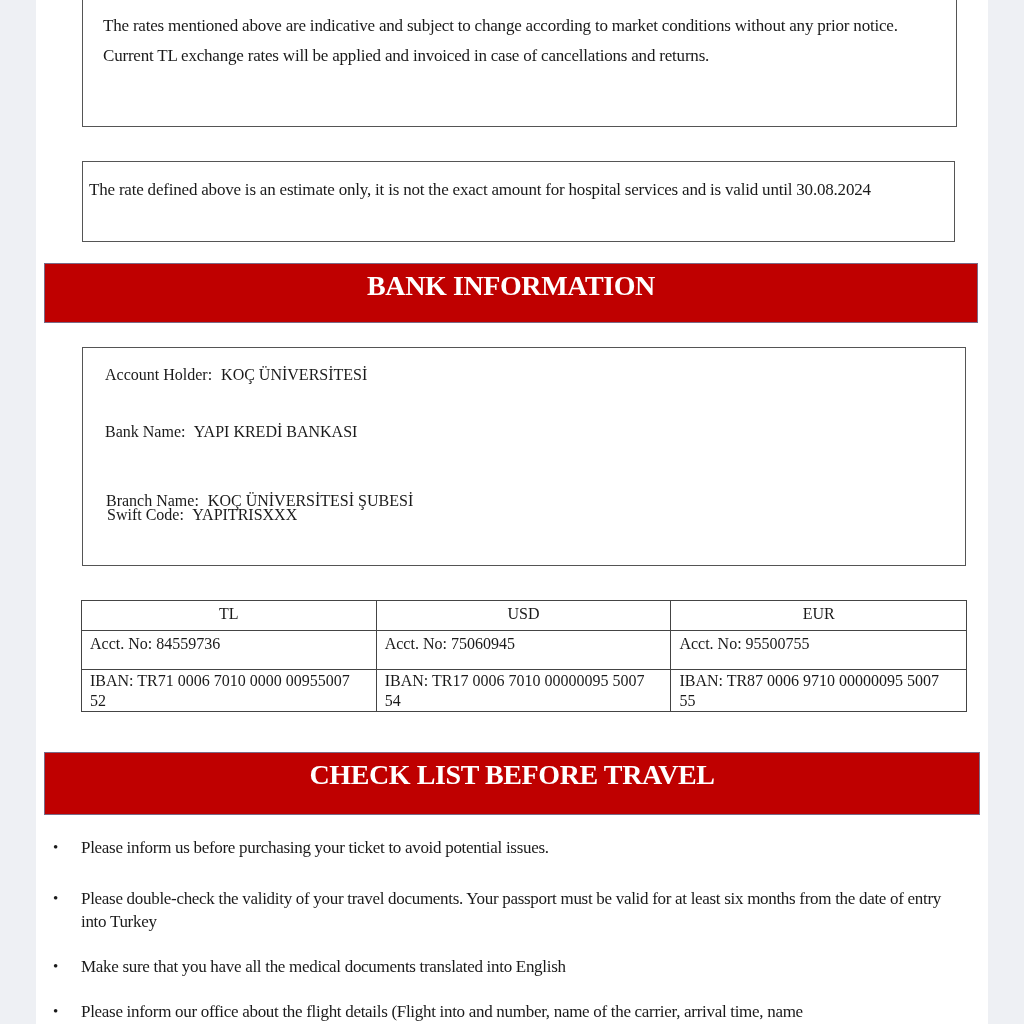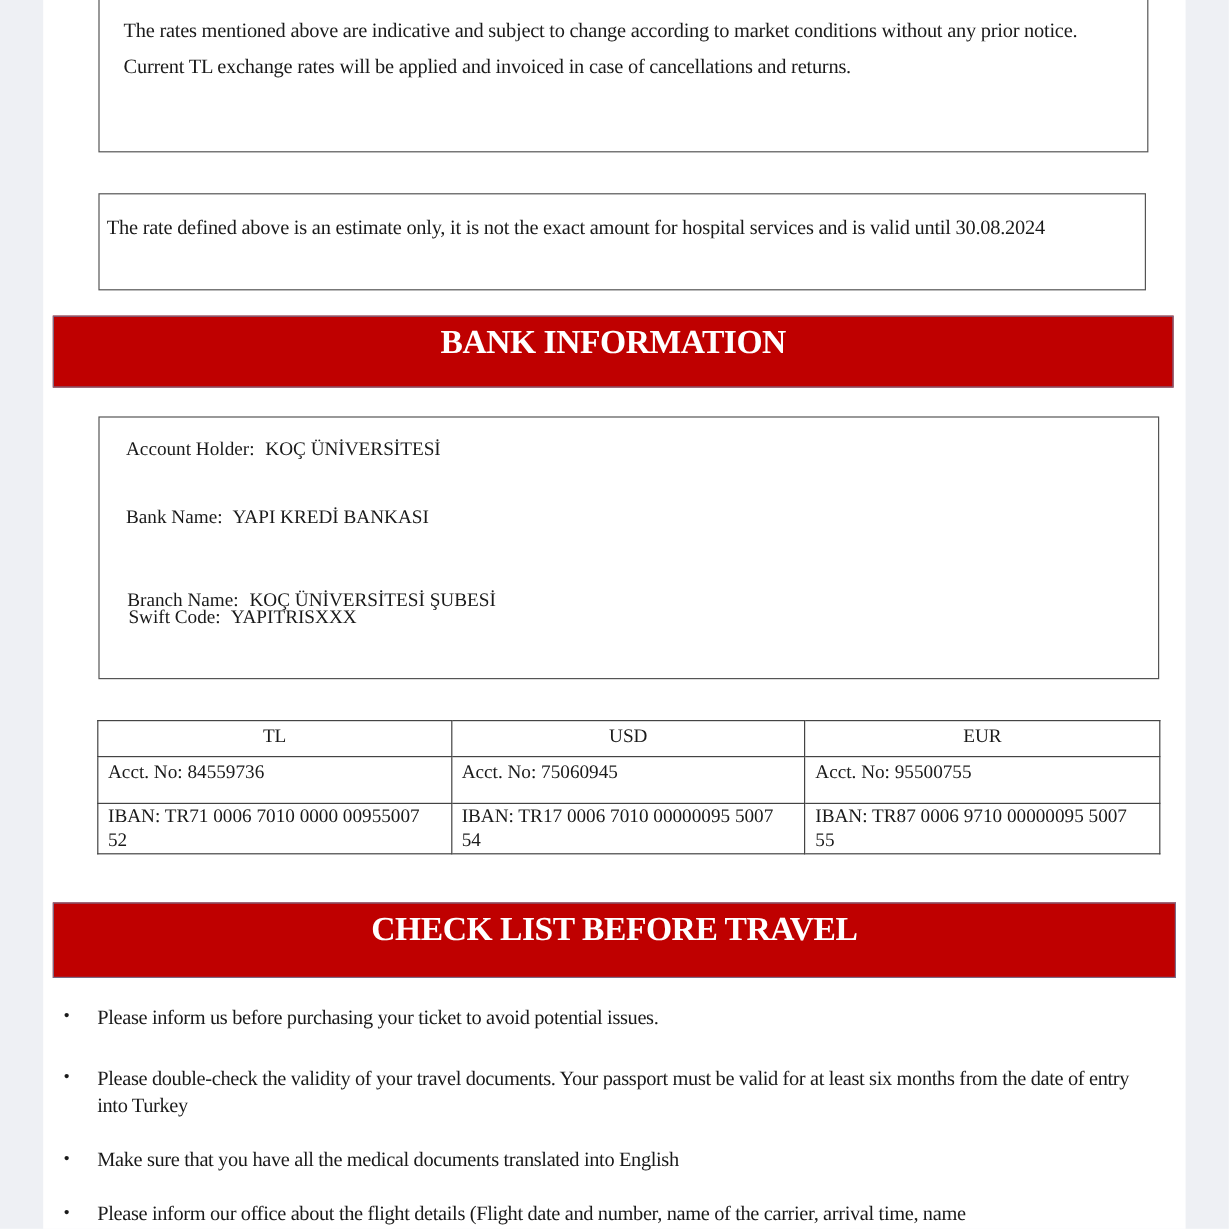--- a/index.html
+++ b/index.html
@@ -90,21 +90,21 @@
     <li style="margin-bottom:22px;">
       <span class="bullet">•</span>
       <span>Please double-check the validity of your travel documents. Your passport must be valid for at least six months from the date of entry into Turkey</span>
     </li>
     <li style="margin-bottom:22px;">
       <span class="bullet">•</span>
       <span>Make sure that you have all the medical documents translated into English</span>
     </li>
     <li>
       <span class="bullet">•</span>
-      <span>Please inform our office about the flight details (Flight date and number, name of the carrier, arrival time, name</span>
+      <span>Please inform our office about the flight details (Flight into and number, name of the carrier, arrival time, name</span>
     </li>
   </ul>
 </div>
 
 <table class="accts">
   <colgroup>
       <col style="width:33.3%">
       <col style="width:33.3%">
       <col style="width:33.4%">
     </colgroup>

